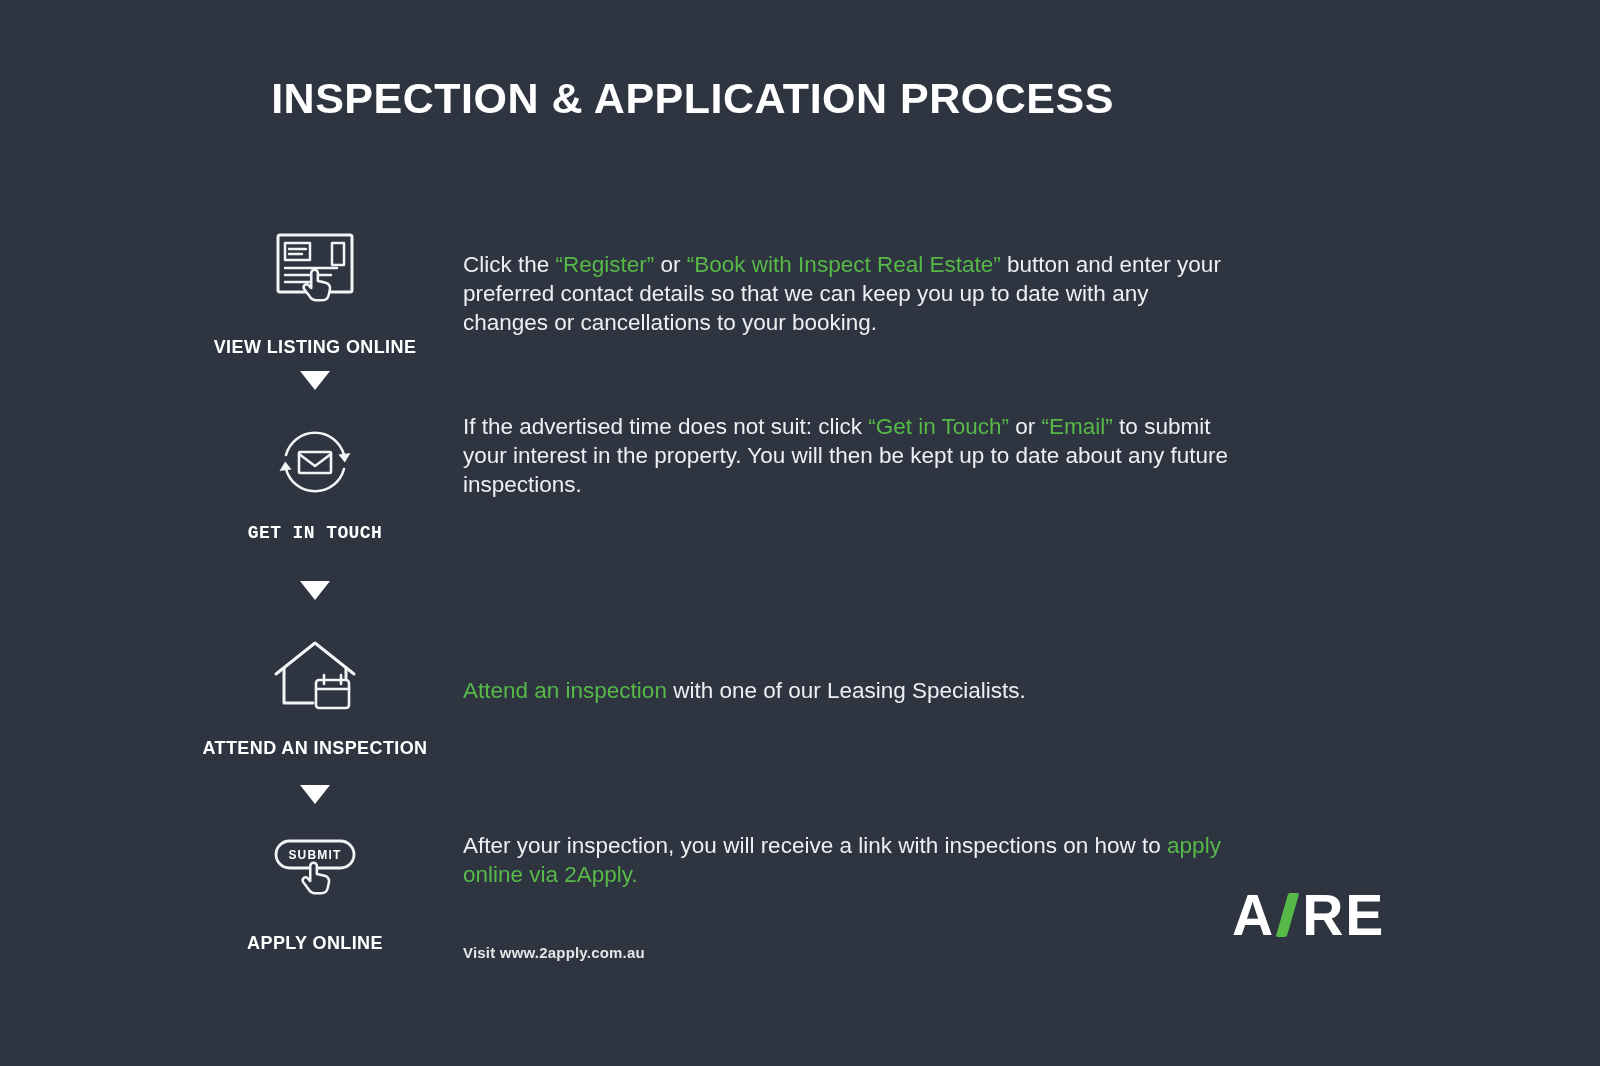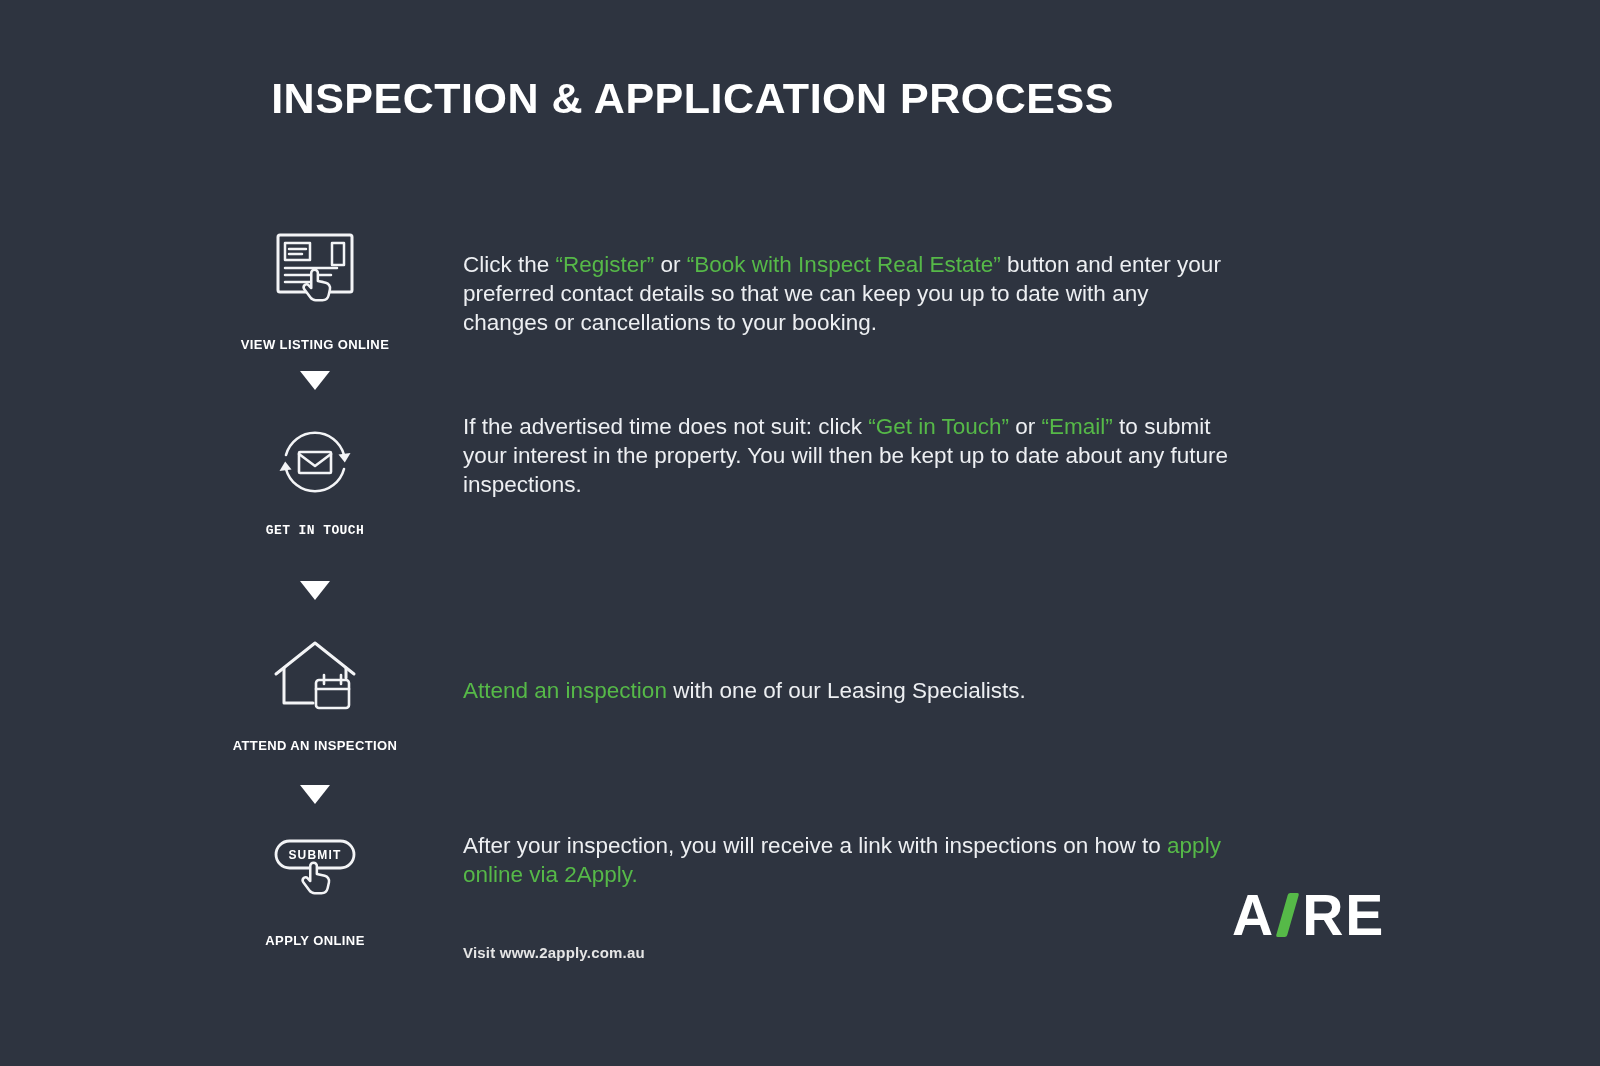--- a/index.html
+++ b/index.html
@@ -13,21 +13,21 @@
     letter-spacing:0.5px;
   }
   .icon{position:absolute;left:315px;transform:translateX(-50%);}
   .icon svg{display:block;}
   .icon-1{top:228px;}
   .icon-2{top:420px;}
   .icon-3{top:630px;}
   .icon-4{top:836px;}
   .step-label{
     position:absolute;left:315px;transform:translateX(-50%);
-    color:#ffffff;font-size:13px;font-weight:700;letter-spacing:0.4px;
+    color:#ffffff;font-size:18px;font-weight:700;letter-spacing:0.4px;
     white-space:nowrap;
   }
   .label-1{top:337px;}
   .label-2{top:523px;font-family:Liberation Mono, monospace;}
   .label-3{top:738px;}
   .label-4{top:933px;}
   .arrow{
     position:absolute;left:315px;transform:translateX(-50%);
     width:0;height:0;
     border-left:15px solid transparent;border-right:15px solid transparent;

